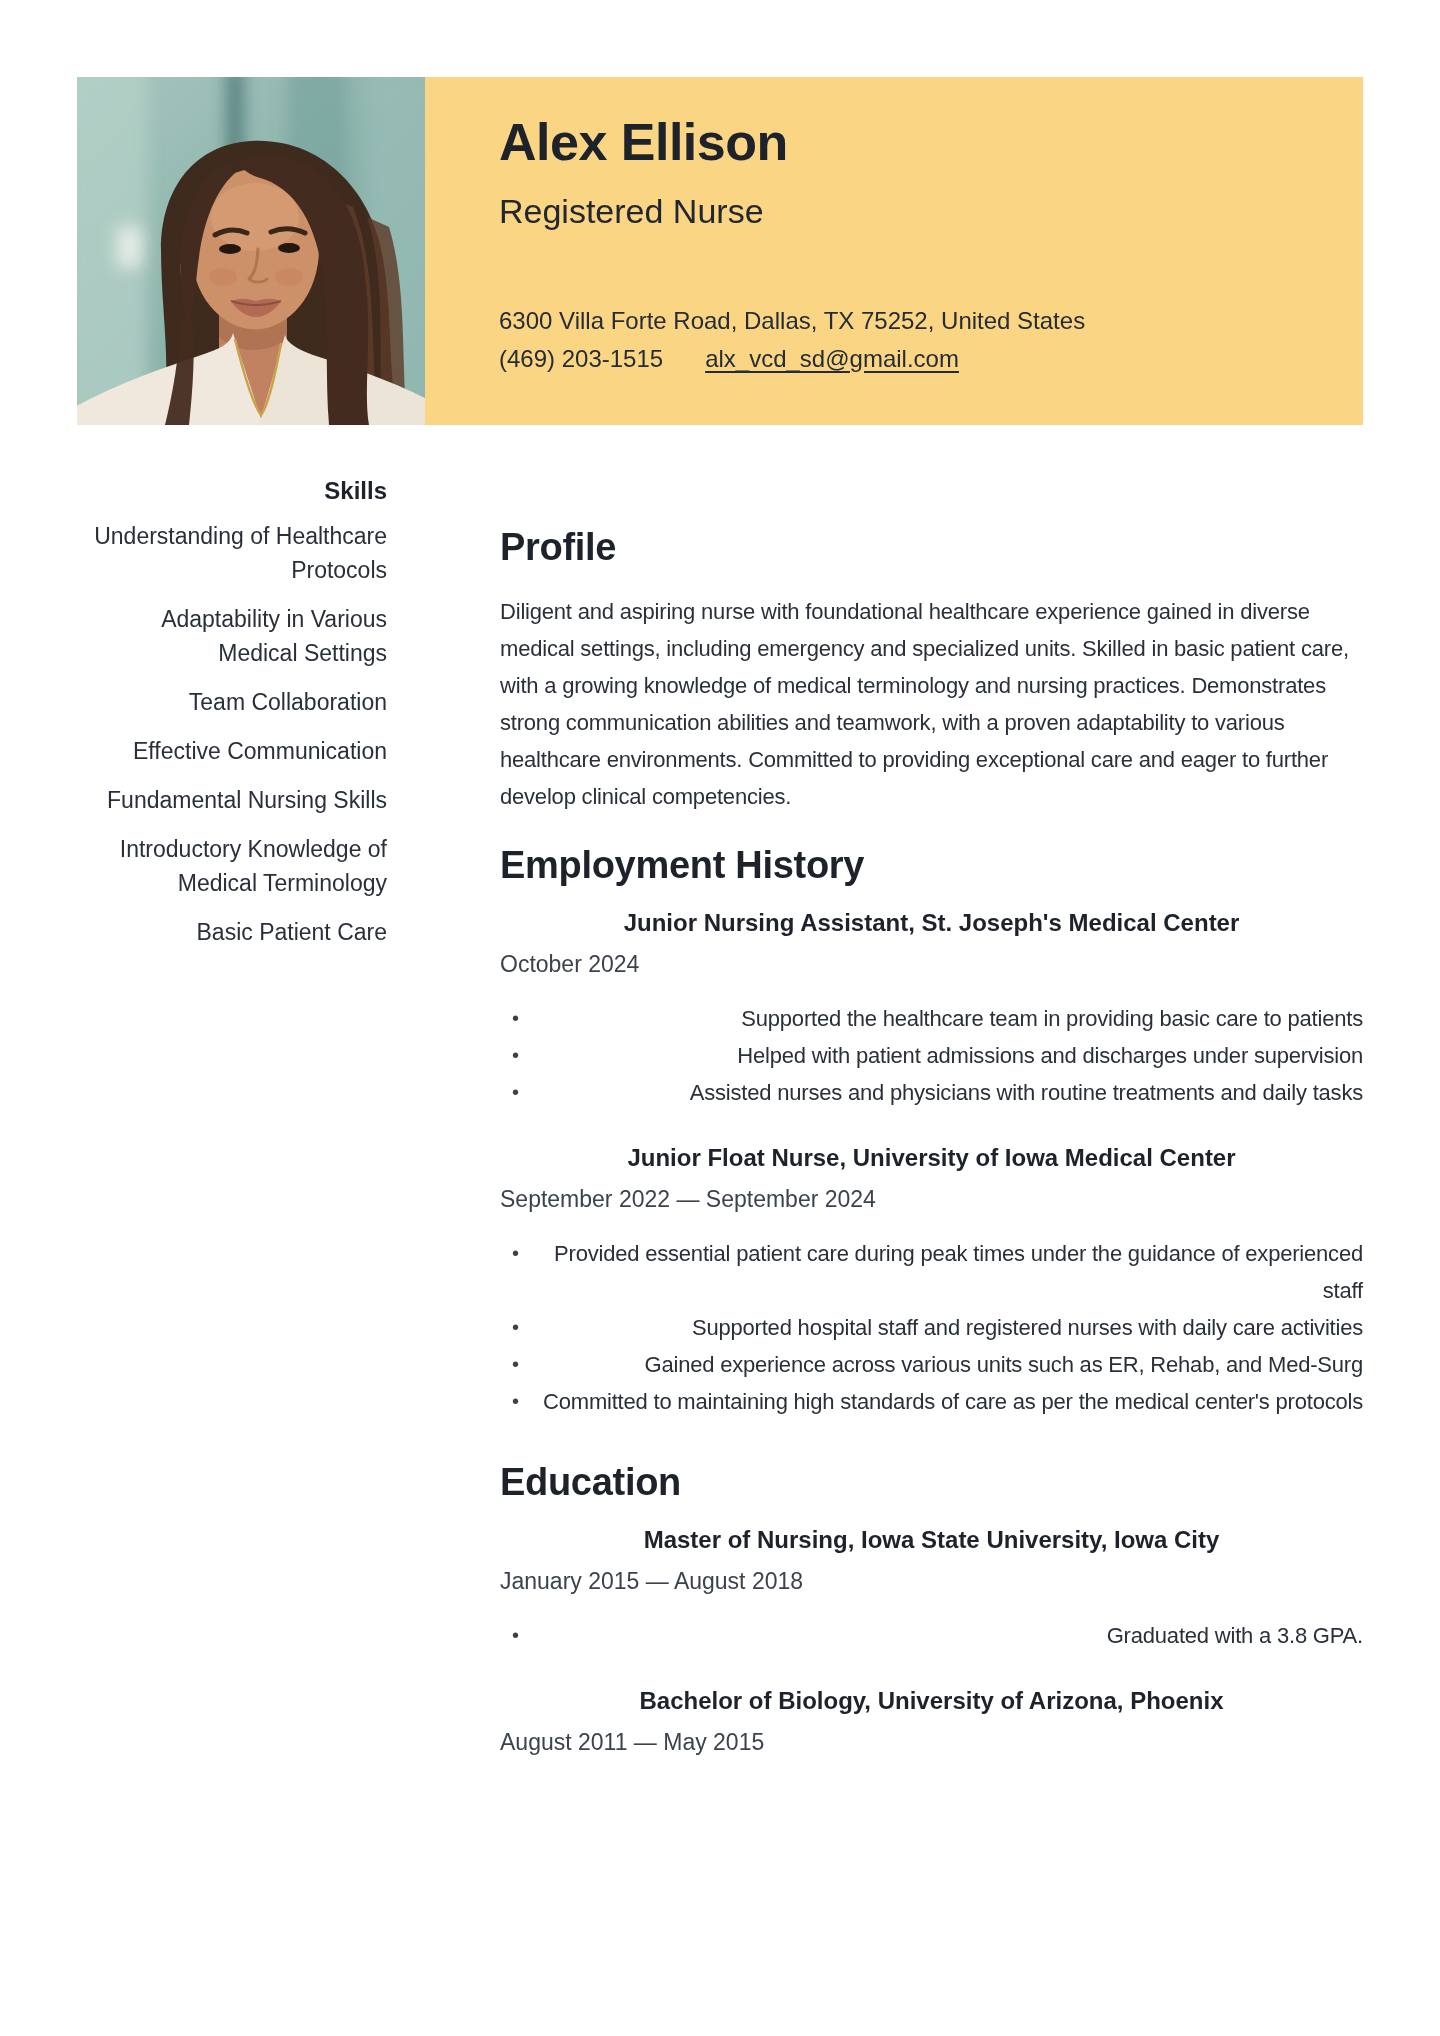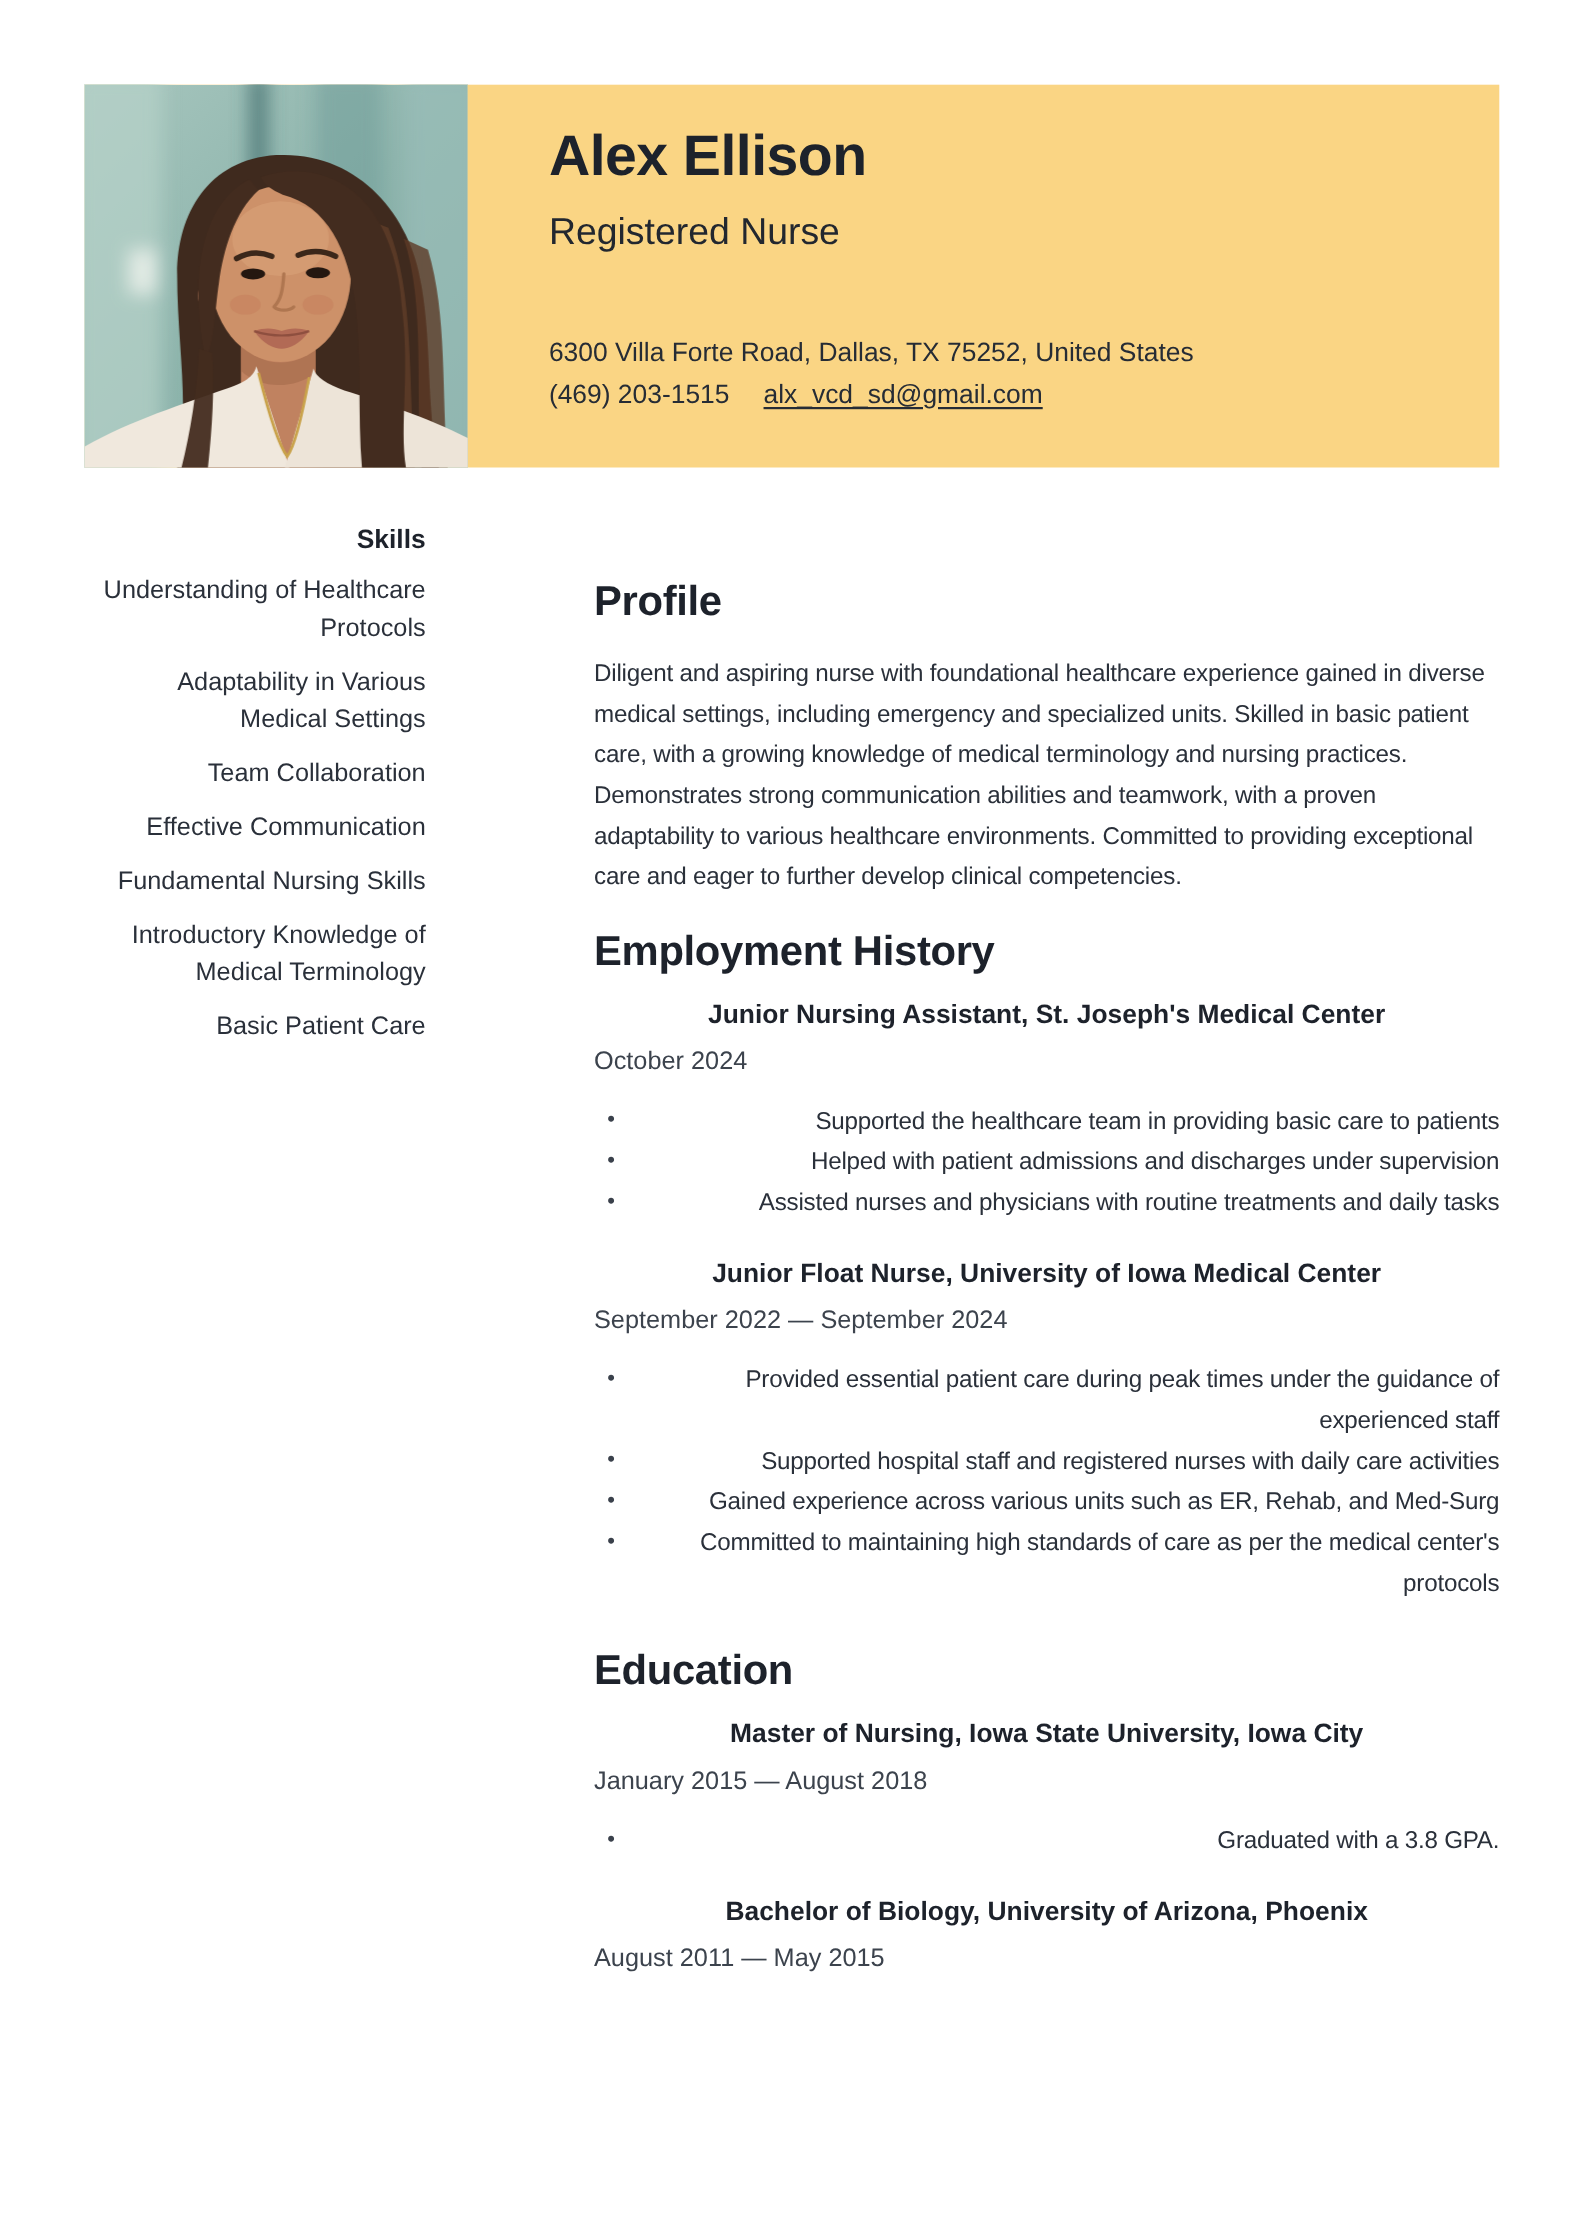--- a/index.html
+++ b/index.html
@@ -43,21 +43,21 @@
     line-height: 1.2;
   }
   .contact {
     margin-top: 70px;
     font-size: 24px;
     line-height: 38px;
     color: #262C35;
   }
   .contact-row { display: flex; align-items: baseline; }
   .email {
-    margin-left: 31px;
+    margin-left: 42px;
     color: #262C35;
     text-decoration: underline;
     text-underline-offset: 4px;
   }
 
   
   .columns {
     position: absolute;
     left: 77px; top: 425px;
     width: 1286px;
@@ -86,21 +86,20 @@
     line-height: 34px;
     color: #2A303A;
   }
   .skills li { margin-bottom: 15px; }
 
   .main {
     flex: 1;
     box-sizing: border-box;
     padding-top: 100px;
     min-width: 0;
-    margin-left: 40px;
   }
   .main h2 {
     margin: 0;
     font-size: 38px;
     font-weight: 700;
     color: #1D222B;
     line-height: 44px;
     letter-spacing: -0.3px;
   }
   .section-employment h2 { margin-top: 28px; }

